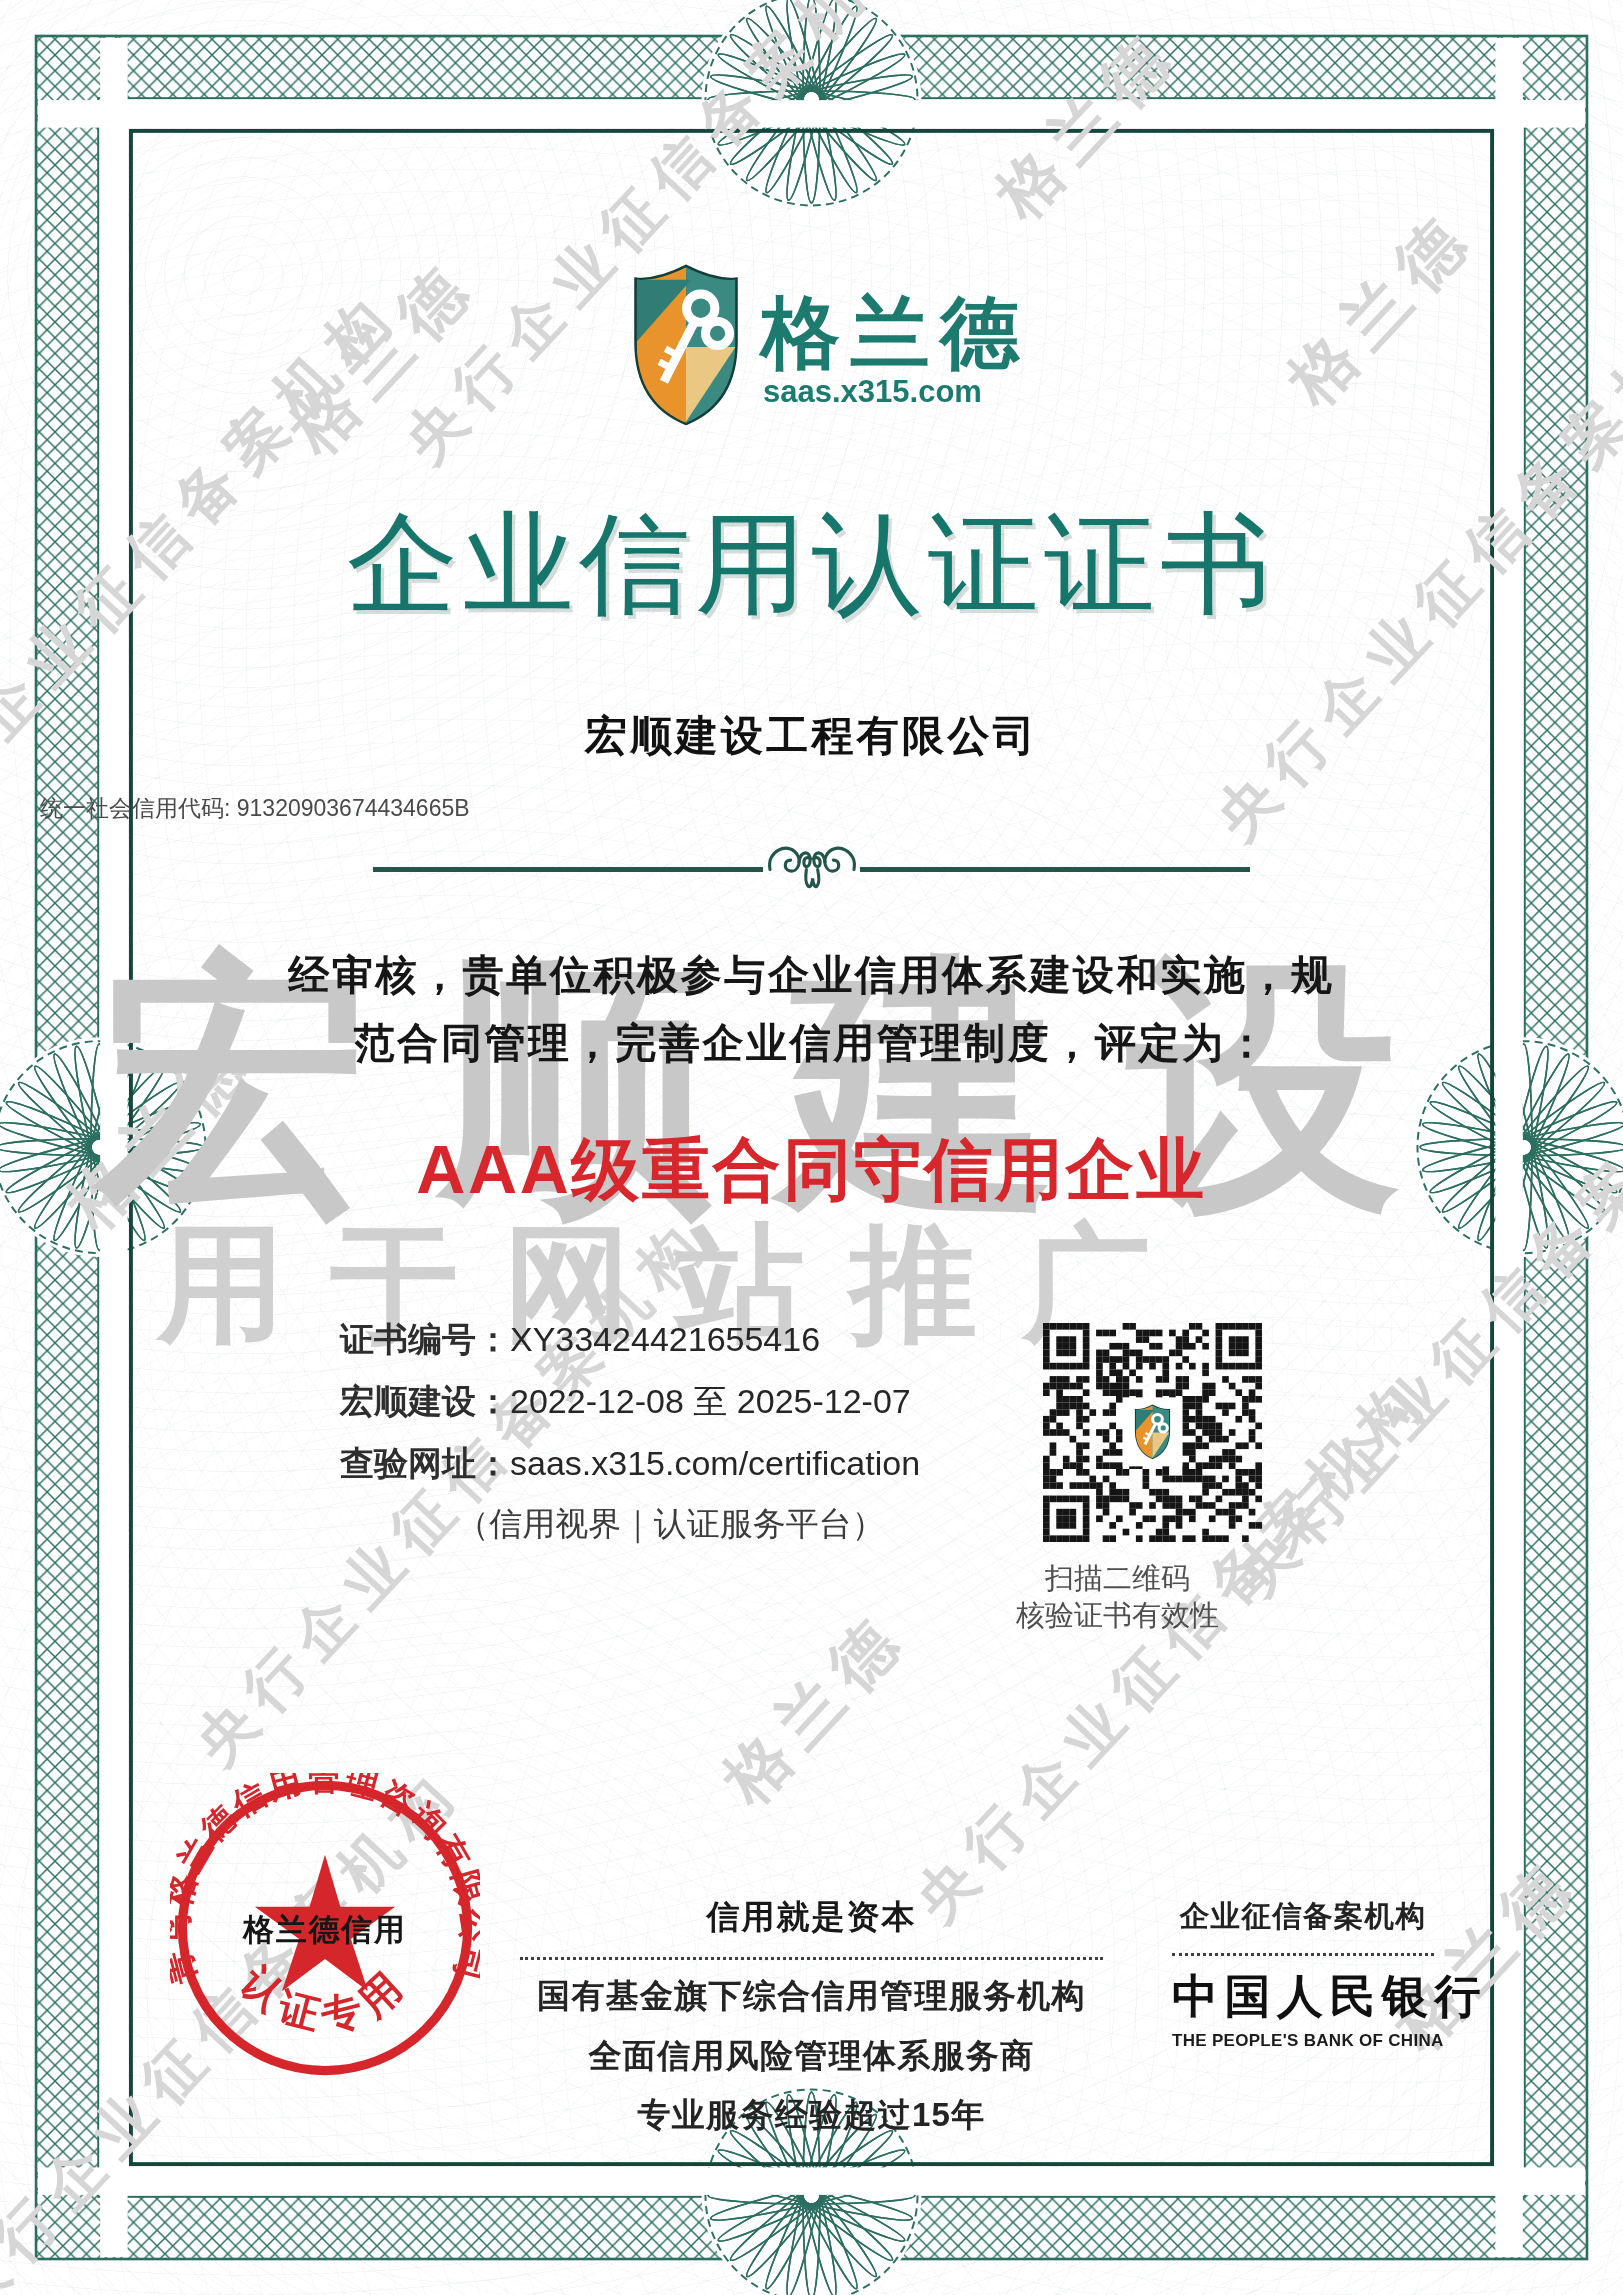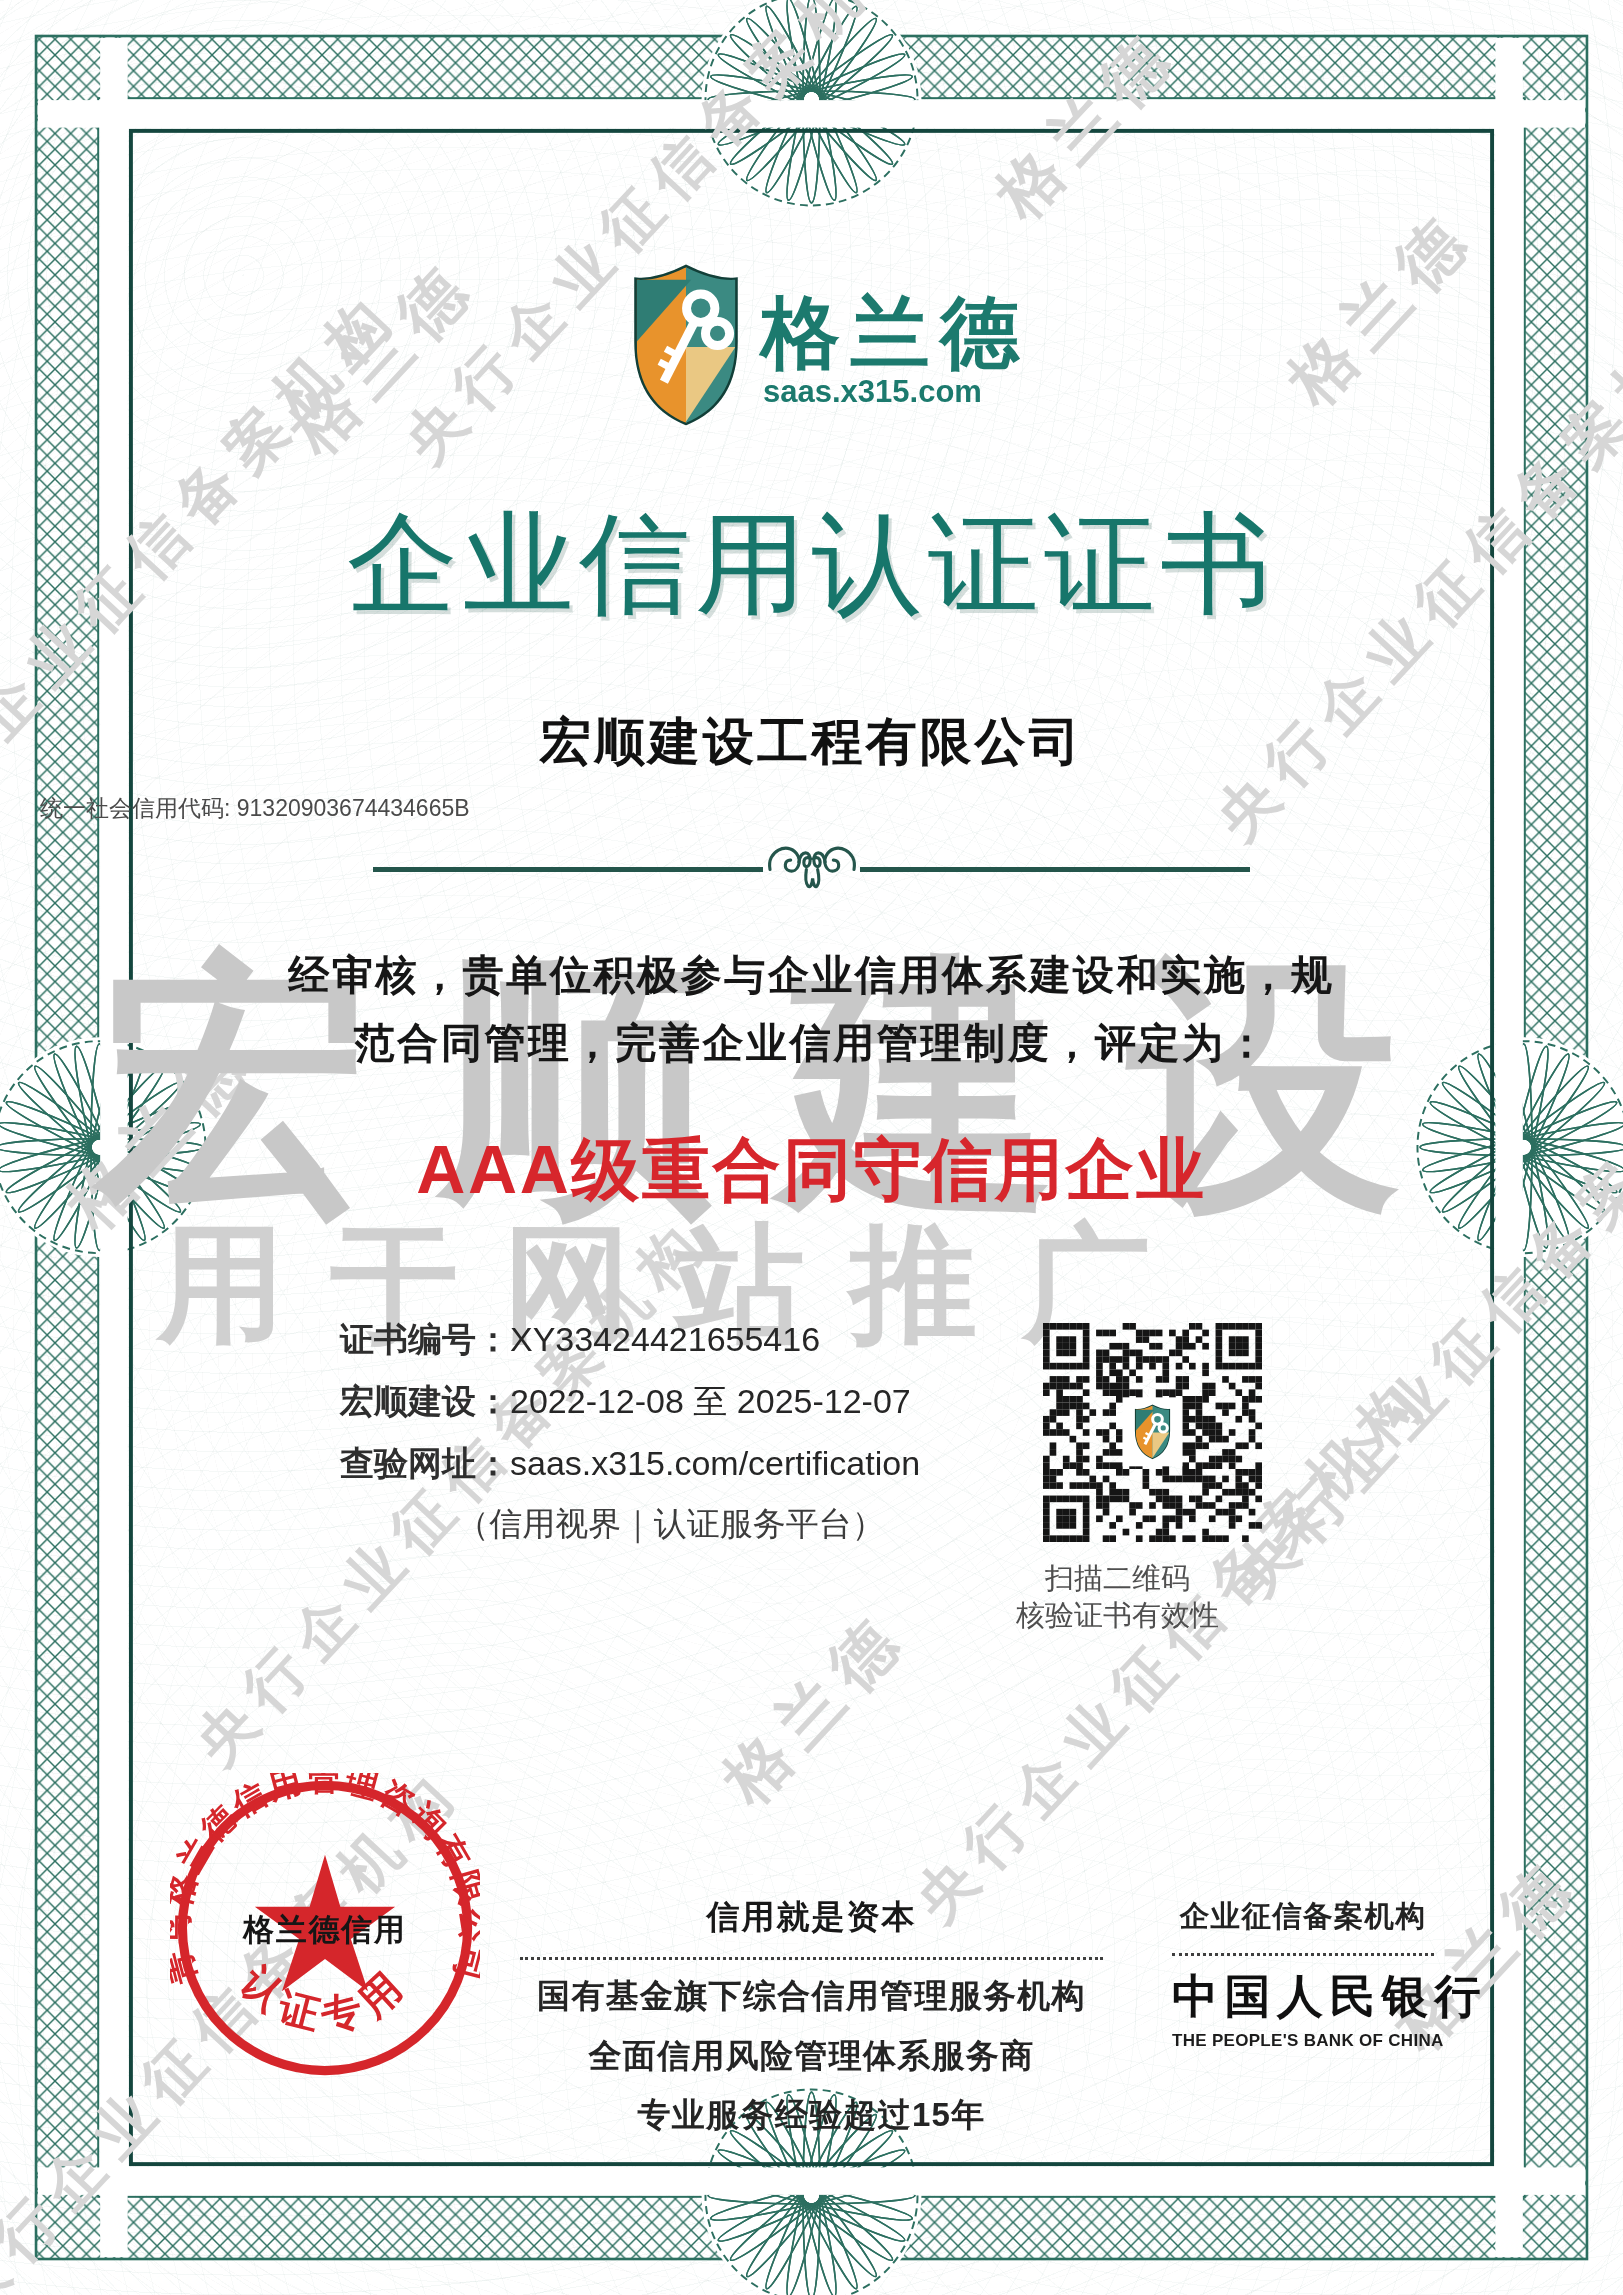--- a/index.html
+++ b/index.html
@@ -40,21 +40,21 @@
 
   .brand-text { position:absolute; left:761px; top:281px; font-size:79px; font-weight:700;
     color:#1c7a6e; letter-spacing:10.5px; }
   .brand-site { position:absolute; left:763px; top:374px; font-size:31px; font-weight:700; color:#1c7a6e; }
 
   .cert-title { position:absolute; left:0; top:490px; width:100%; text-align:center;
     font-size:111px; font-weight:400; color:#17766b; letter-spacing:5.2px;
     text-shadow:3.3px 3.9px 0 rgba(20,70,60,0.18); }
 
   .company-name { position:absolute; left:0; top:708px; width:100%; text-align:center;
-    font-size:51px; font-weight:700; color:#111; letter-spacing:3.3px; }
+    font-size:42px; font-weight:700; color:#111; letter-spacing:3.3px; }
   .credit-code { position:absolute; left:0; top:793px; width:100%; 
     font-size:23px; font-weight:400; color:#4a4a4a;margin-left:40px; }
 
   .divider-line { position:absolute; top:867px; height:4.6px; background:#24554b; }
   #divider-flourish { position:absolute; left:765px; top:833px; }
 
   .body-line { position:absolute; left:0; width:100%; text-align:center;
     font-size:41px; font-weight:700; color:#161616; letter-spacing:2.6px; }
   .rating { position:absolute; left:0; top:1125px; width:100%; text-align:center;
     font-size:68px; font-weight:700; color:#d7262c; letter-spacing:2.6px; }

